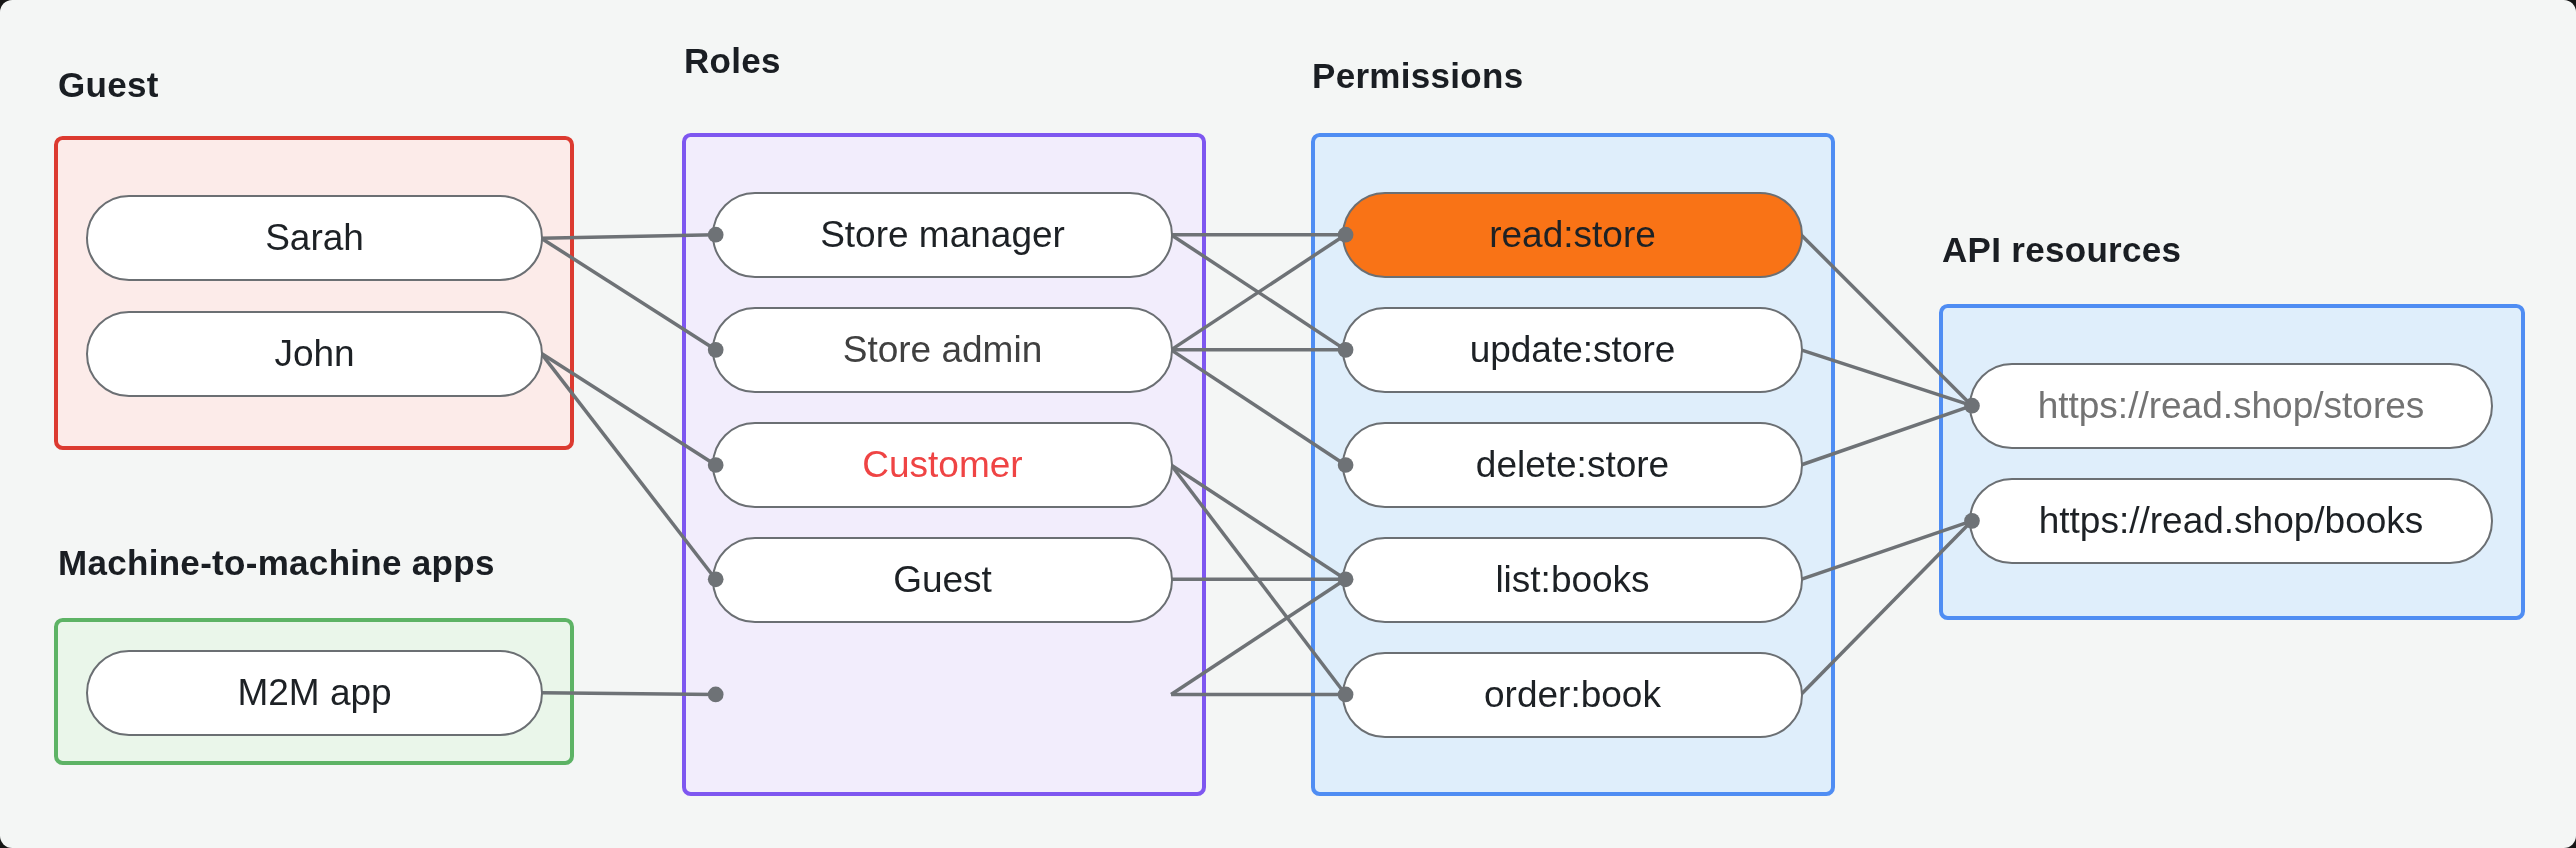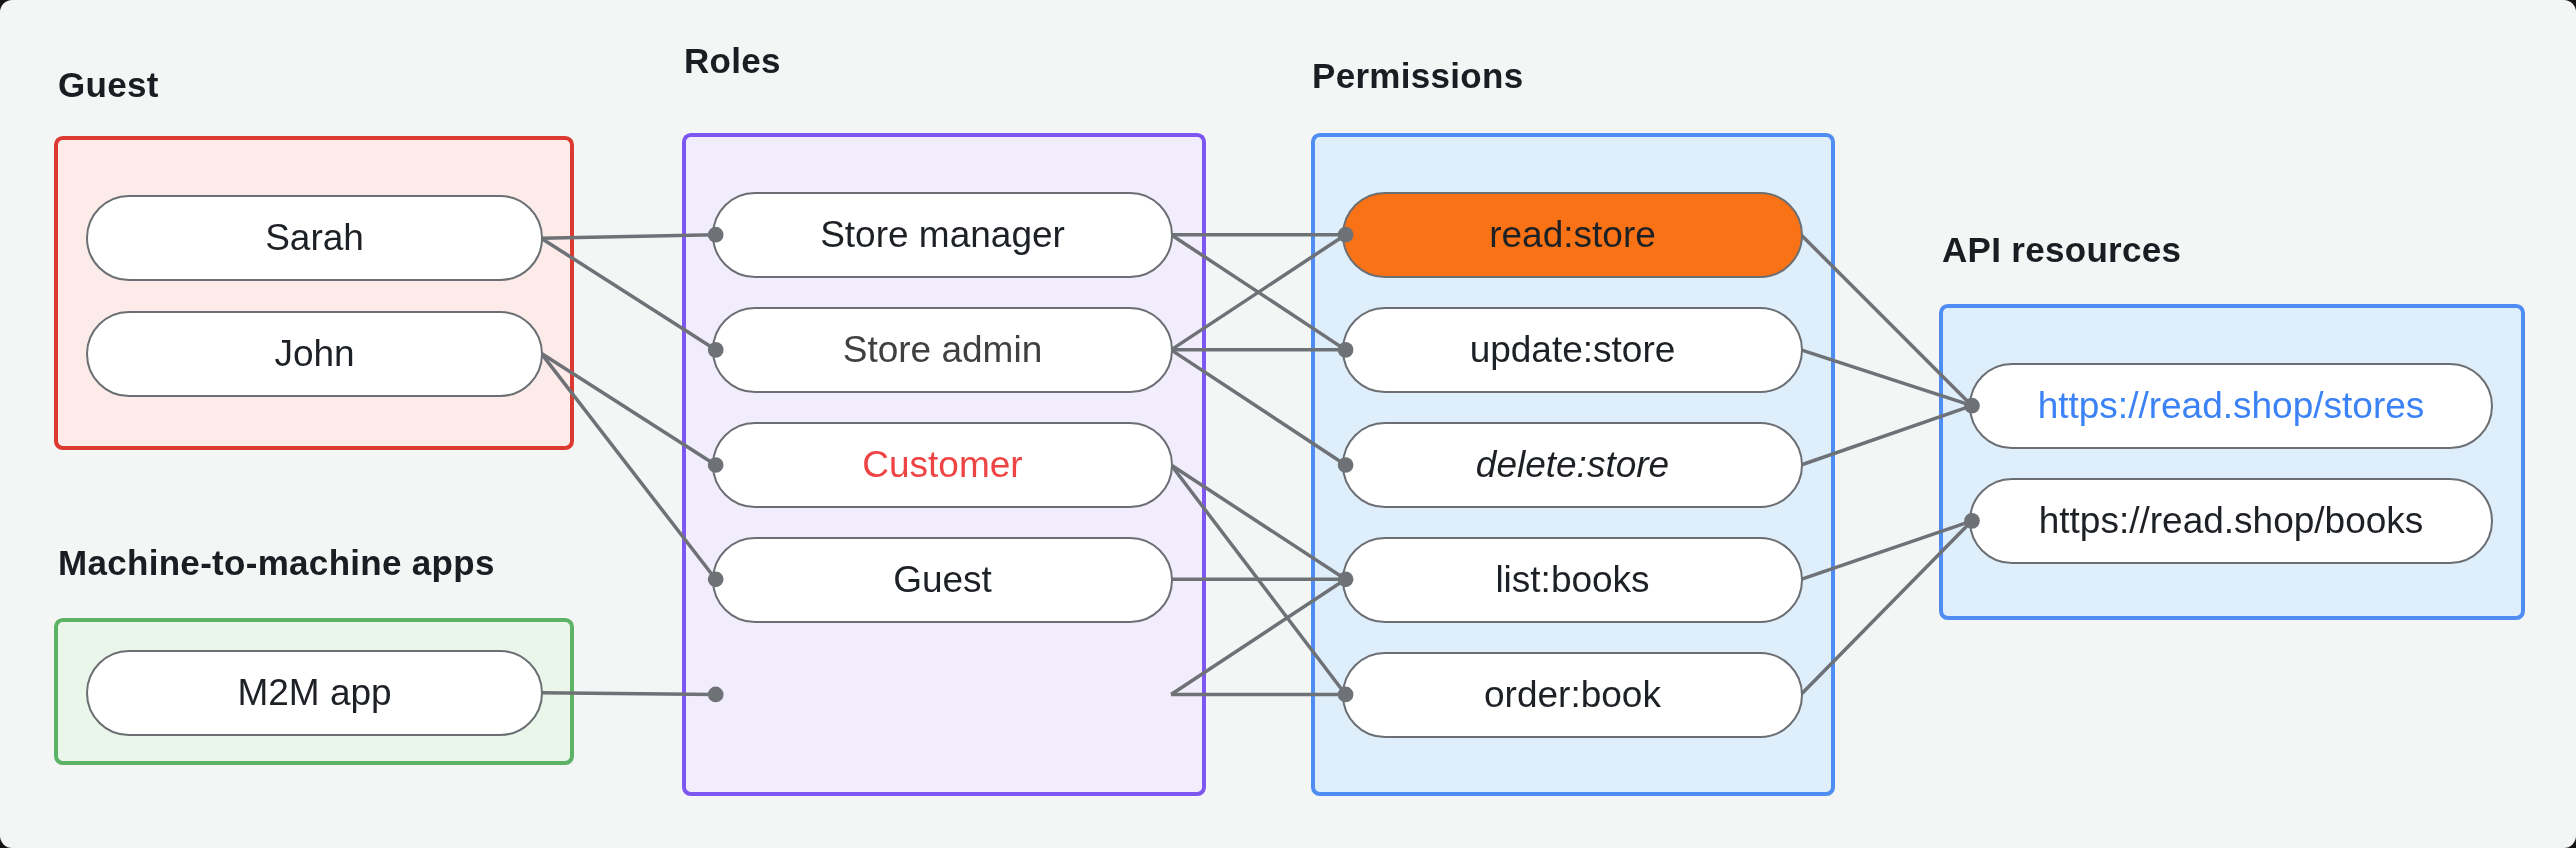--- a/index.html
+++ b/index.html
@@ -71,24 +71,24 @@
   <div class="layer">
       <div class="pill" style="left: 86px; top: 195px; width: 457px; background: rgb(255, 255, 255); border-color: rgb(107, 111, 115); color: rgb(29, 33, 37);">Sarah</div>
       <div class="pill" style="left: 86px; top: 311px; width: 457px; background: rgb(255, 255, 255); border-color: rgb(107, 111, 115); color: rgb(29, 33, 37);">John</div>
       <div class="pill" style="left: 86px; top: 650px; width: 457px; background: rgb(255, 255, 255); border-color: rgb(107, 111, 115); color: rgb(29, 33, 37);">M2M app</div>
       <div class="pill" style="left: 712px; top: 192px; width: 461px; background: rgb(255, 255, 255); border-color: rgb(107, 111, 115); color: rgb(29, 33, 37);">Store manager</div>
       <div class="pill" style="left: 712px; top: 307px; width: 461px; background: rgb(255, 255, 255); border-color: rgb(107, 111, 115); color: #404040;">Store admin</div>
       <div class="pill" style="left: 712px; top: 422px; width: 461px; background: rgb(255, 255, 255); border-color: rgb(107, 111, 115); color: #ef4444;">Customer</div>
       <div class="pill" style="left: 712px; top: 537px; width: 461px; background: rgb(255, 255, 255); border-color: rgb(107, 111, 115); color: rgb(29, 33, 37);">Guest</div>
       <div class="pill" style="left: 1342px; top: 192px; width: 461px; background: #f97316; border-color: rgb(107, 111, 115); color: rgb(29, 33, 37);">read:store</div>
       <div class="pill" style="left: 1342px; top: 307px; width: 461px; background: rgb(255, 255, 255); border-color: rgb(107, 111, 115); color: rgb(29, 33, 37);">update:store</div>
-      <div class="pill" style="left: 1342px; top: 422px; width: 461px; background: rgb(255, 255, 255); border-color: rgb(107, 111, 115); color: rgb(29, 33, 37); font-style: italic;">delete:store</div>
+      <div class="pill" style="left: 1342px; top: 422px; width: 461px; background: rgb(255, 255, 255); border-color: rgb(107, 111, 115); color: rgb(29, 33, 37);">delete:store</div>
       <div class="pill" style="left: 1342px; top: 537px; width: 461px; background: rgb(255, 255, 255); border-color: rgb(107, 111, 115); color: rgb(29, 33, 37);">list:books</div>
       <div class="pill" style="left: 1342px; top: 652px; width: 461px; background: rgb(255, 255, 255); border-color: rgb(107, 111, 115); color: rgb(29, 33, 37);">order:book</div>
-      <div class="pill" style="left: 1969px; top: 363px; width: 524px; background: rgb(255, 255, 255); border-color: rgb(107, 111, 115); color: #3b82f6;">https://read.shop/stores</div>
+      <div class="pill" style="left: 1969px; top: 363px; width: 524px; background: rgb(255, 255, 255); border-color: rgb(107, 111, 115); color: #737373;">https://read.shop/stores</div>
       <div class="pill" style="left: 1969px; top: 478px; width: 524px; background: rgb(255, 255, 255); border-color: rgb(107, 111, 115); color: rgb(29, 33, 37);">https://read.shop/books</div>
     </div>
   <svg class="layer" viewBox="0 0 2952 972">
       <circle cx="820" cy="269" r="9" fill="#6e7276"></circle>
       <circle cx="820" cy="401" r="9" fill="#6e7276"></circle>
       <circle cx="820" cy="533" r="9" fill="#6e7276"></circle>
       <circle cx="820" cy="664" r="9" fill="#6e7276"></circle>
       <circle cx="820" cy="796" r="9" fill="#6e7276"></circle>
       <circle cx="1542" cy="269" r="9" fill="#6e7276"></circle>
       <circle cx="1542" cy="401" r="9" fill="#6e7276"></circle>

